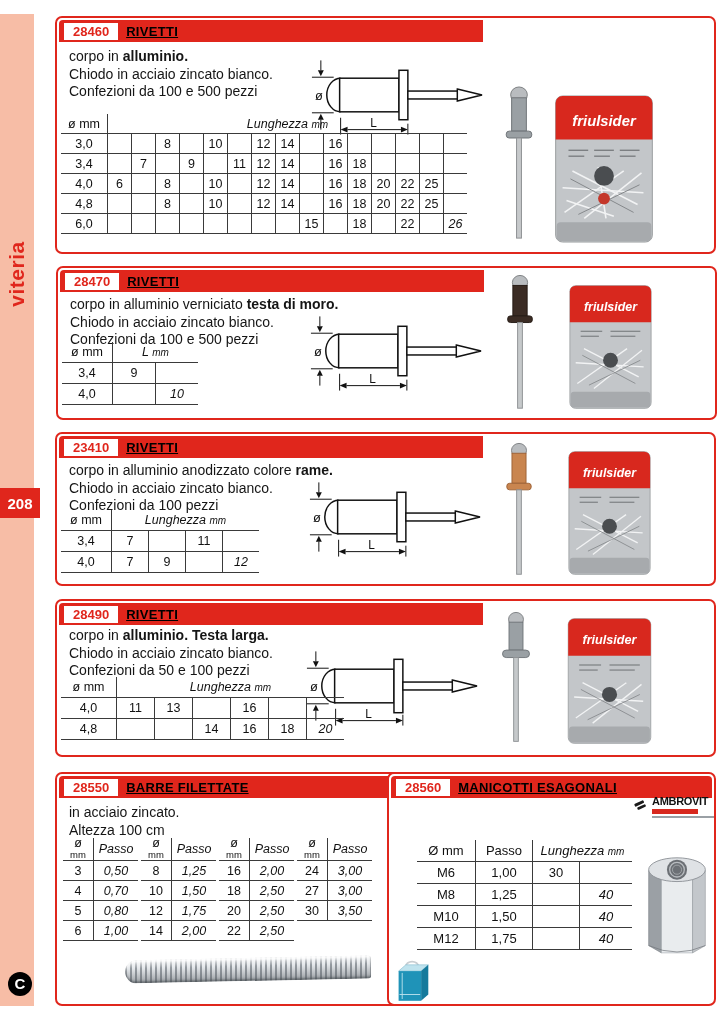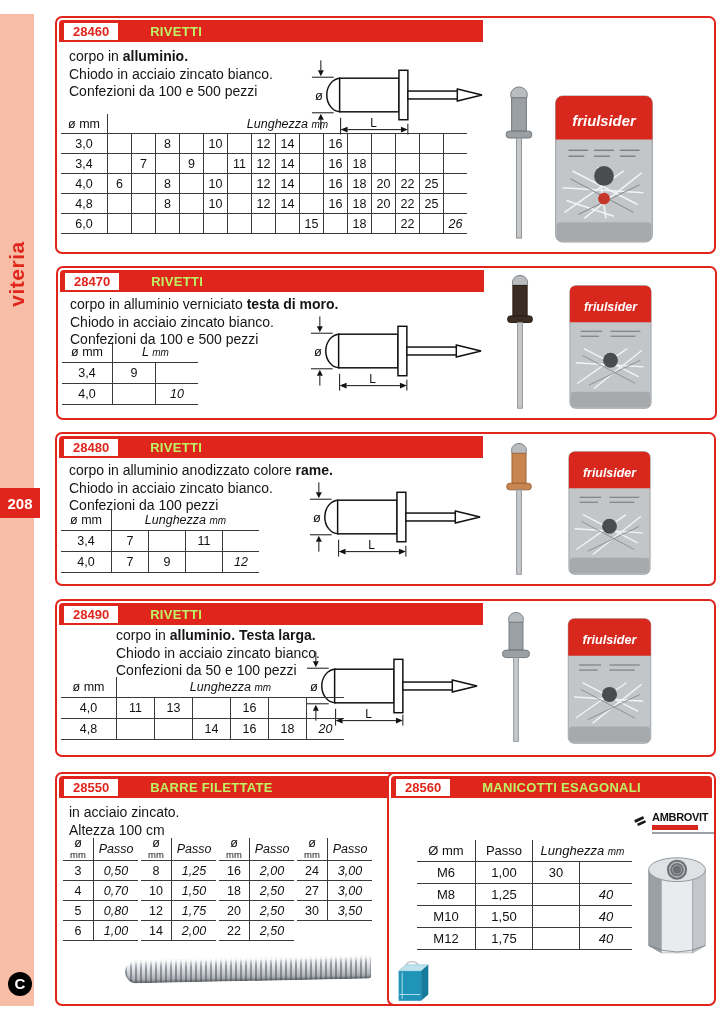--- a/index.html
+++ b/index.html
@@ -24,21 +24,21 @@
   #sec3 { left:55px; top:432px; width:657px; height:150px; }
   #sec4 { left:55px; top:599px; width:657px; height:154px; }
   #sec5 { left:55px; top:772px; width:322px; height:230px;padding-left:36px; }
   #sec6 { left:387px; top:772px; width:325px; height:230px; }
   .banner { position:absolute; top:2px; left:2px; height:22px; background:#e0261c;
     display:flex; align-items:center; border-radius:4px 0 0 0; }
   .banner.full { width:calc(100% - 4px); border-radius:4px 4px 0 0; }
   .banner.part { width:424px; }
   .code { background:#fff; color:#e0261c; font-weight:bold; font-size:13px; padding:0 9px;
     height:17px; line-height:17px; margin-left:5px; }
-  .sect-title { color:#bef264; font-weight:bold; font-size:13px; margin-left:32px; letter-spacing:.3px; }
+  .sect-title { color:#000000; font-weight:bold; font-size:13px; margin-left:8px; letter-spacing:.3px;text-decoration:underline; }
   .desc { position:absolute; left:12px; font-size:14px; line-height:17.5px; }
   .b { font-weight:bold; }
   
   table { border-collapse:collapse; position:absolute; }
   th, td { border:1px solid #3a3a3a; font-weight:400; text-align:center; font-size:12.5px;
     color:#111; padding:0; }
   tr:first-child th { border-top:none; }
   th:first-child, td:first-child { border-left:none; }
   th:last-child, td:last-child { border-right:none;font-style:italic; }
   .lenhead { border-right:none; }
@@ -73,21 +73,21 @@
   #threaded-bar { position:absolute; left:68px; top:184px; width:246px; height:23px;
     border-top-left-radius:12px 12px; border-bottom-left-radius:12px 12px; border-radius:12px 3px 3px 12px;
     background:
       linear-gradient(180deg, rgba(255,255,255,.85) 0%, rgba(200,205,210,.1) 35%, rgba(90,96,102,.55) 100%),
       repeating-linear-gradient(90deg, #8f959b 0 2px, #e8ebee 2px 5px);
     box-shadow: inset 0 -2px 2px rgba(60,65,70,.5), inset 0 2px 2px rgba(255,255,255,.7);
     transform:rotate(-1.2deg);
   }
   #hexnut { position:absolute; left:256px; top:76px; width:64px; height:118px; }
   #bluebox { position:absolute; left:6px; top:184px; width:36px; height:46px; }
-  #ambrovit { position:absolute; left:244px; top:38px; display:flex; align-items:flex-start; gap:3px; }
+  #ambrovit { position:absolute; left:244px; top:22px; display:flex; align-items:flex-start; gap:3px; }
   #ambrovit .aname { font-weight:bold; font-size:11px; letter-spacing:-.3px; color:#111; line-height:11px; }
   #ambrovit .redbar { width:46px; height:5px; background:#d8281e; margin-top:2px; }
   #ambrovit .graybar { width:62px; height:2px; background:#9aa0a5; margin-top:2px; }
 </style>
 </head>
 <body>
 
 <div id="page">
 
   <div id="sidebar">
@@ -339,21 +339,21 @@
           <line x1="16" y1="86" x2="80" y2="120"></line>
           <line x1="24" y1="122" x2="86" y2="92"></line>
         </g>
       <circle cx="50" cy="92" r="9" fill="#4a4d50"></circle>
       <rect x="2" y="130" width="96" height="19" rx="4" fill="#a7aaad"></rect>
     </svg>
   </div>
 
   <div class="sec" id="sec3">
     <div class="banner part">
-      <span class="code">28480</span>
+      <span class="code">23410</span>
       <span class="sect-title">RIVETTI</span>
     </div>
     <div class="desc" style="top:28px;">
       <div><span>corpo in alluminio anodizzato colore </span><span class="b">rame.</span></div>
       <div>Chiodo in acciaio zincato bianco.</div>
       <div>Confezioni da 100 pezzi</div>
     </div>
     <svg class="diag d3" viewBox="0 0 180 80">
       <line x1="14" y1="4" x2="14" y2="14" stroke="#111"></line>
         <polygon points="11,14 17,14 14,20" fill="#111"></polygon>
@@ -425,21 +425,21 @@
       <circle cx="50" cy="92" r="9" fill="#4a4d50"></circle>
       <rect x="2" y="130" width="96" height="19" rx="4" fill="#a7aaad"></rect>
     </svg>
   </div>
 
   <div class="sec" id="sec4">
     <div class="banner part">
       <span class="code">28490</span>
       <span class="sect-title">RIVETTI</span>
     </div>
-    <div class="desc" style="top:26px;margin-left:47px;">
+    <div class="desc" style="top:26px;">
       <div><span>corpo in </span><span class="b">alluminio. Testa larga.</span></div>
       <div>Chiodo in acciaio zincato bianco.</div>
       <div>Confezioni da 50 e 100 pezzi</div>
     </div>
     <svg class="diag d4" viewBox="0 0 180 80">
       <line x1="14" y1="4" x2="14" y2="14" stroke="#111"></line>
         <polygon points="11,14 17,14 14,20" fill="#111"></polygon>
       <line x1="14" y1="74" x2="14" y2="64" stroke="#111"></line>
         <polygon points="11,64 17,64 14,58" fill="#111"></polygon>
       <line x1="5" y1="21" x2="27" y2="21" stroke="#111"></line>

